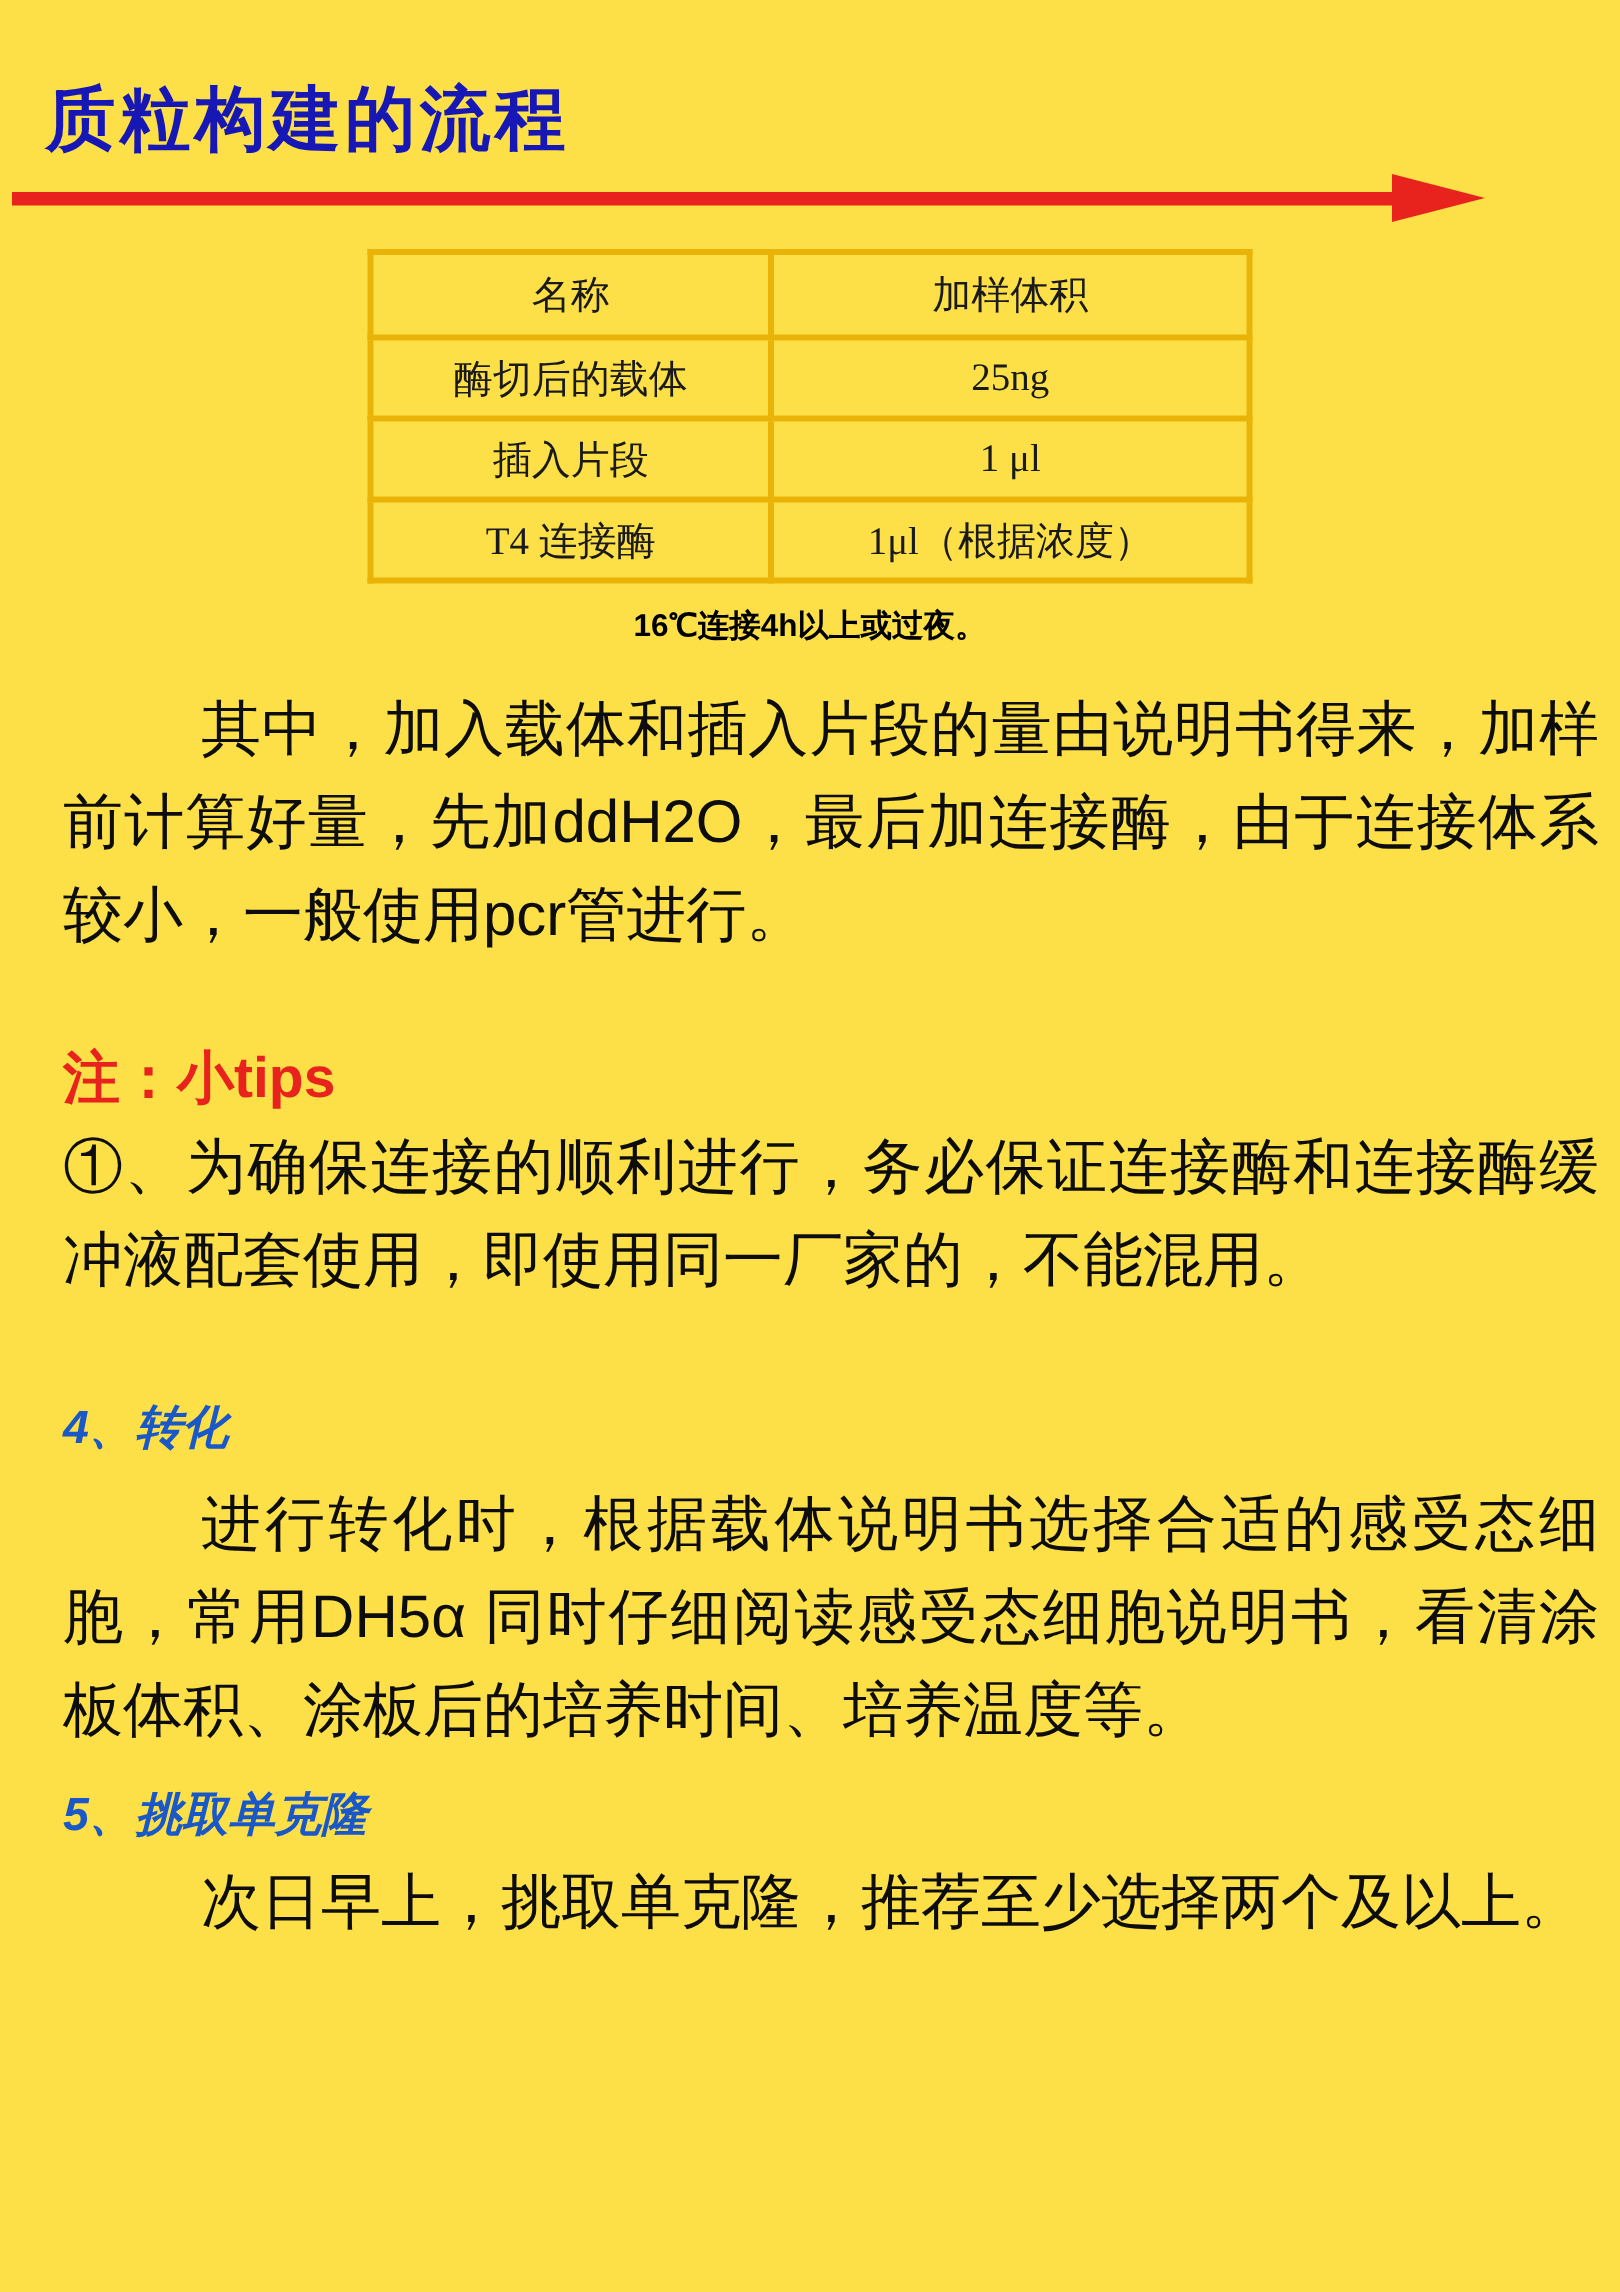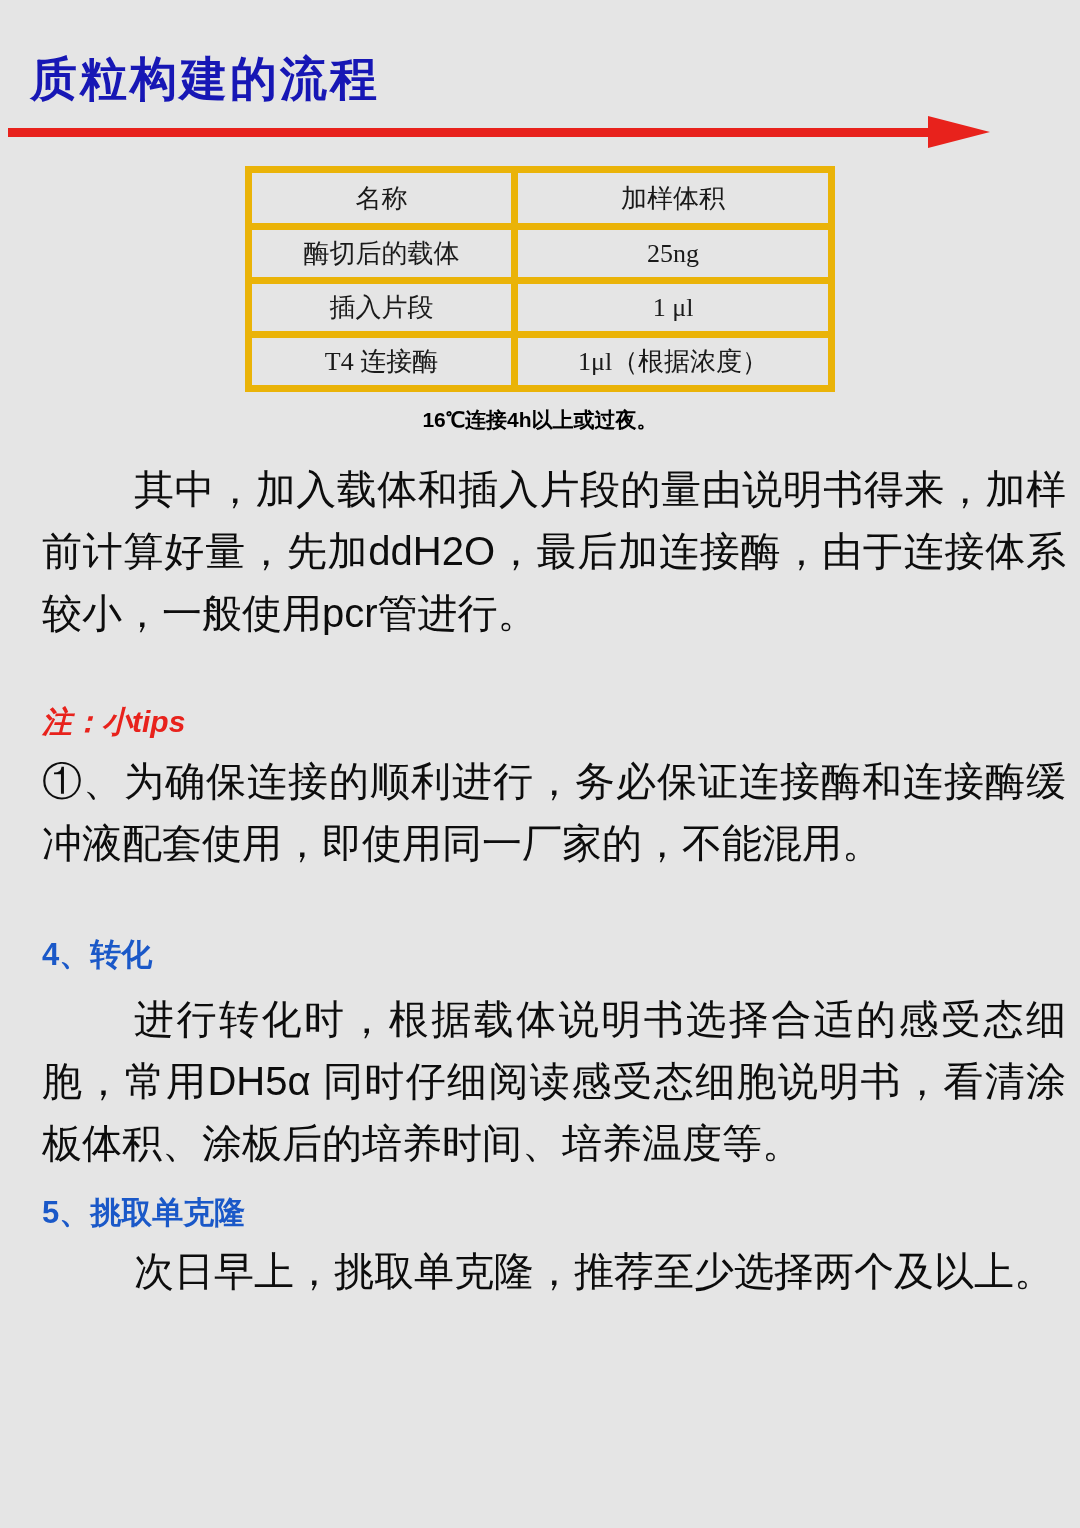--- a/index.html
+++ b/index.html
@@ -1,21 +1,21 @@
 <!DOCTYPE html>
 <html><head>
 <meta charset="utf-8">
 <style>
   * { margin: 0; padding: 0; box-sizing: border-box; }
   html, body { background: #ffffff; }
   .page {
     position: relative;
     width: 1080px;
     height: 1528px;
-    background: #e5e5e5;
+    background: #fde047;
     font-family: "Liberation Sans", sans-serif;
     overflow: hidden;
   }
   .title {
     margin: 52px 0 0 30px;
     font-size: 47px;
     font-weight: 800;
     letter-spacing: 3px;
     color: #1717b5;
     line-height: 1.15;
@@ -42,21 +42,21 @@
   }
   table.reagent {
     margin: 18px auto 0 auto;
     width: 590px;
     border-collapse: collapse;
     font-family: "Liberation Serif", serif;
     font-size: 26px;
     color: #1a1a1a;
   }
   table.reagent th, table.reagent td {
-    border: 7px solid #eab308;
+    border: 4px solid #eab308;
     text-align: center;
     vertical-align: middle;
     height: 54px;
     font-weight: 400;
     padding: 0 8px;
   }
   table.reagent th { height: 57px; }
   .caption {
     margin-top: 14px;
     text-align: center;
@@ -71,31 +71,31 @@
     font-size: 40px;
     font-weight: 400;
     color: #0d0d0d;
     line-height: 62px;
     text-align: justify;
   }
   p.indent { text-indent: 2.3em; }
   .p-intro { margin-top: 24px; }
   .tips-heading {
     margin-top: 50px;
-    font-size: 30px;
+    font-size: 38px;
     font-weight: 700;
     color: #e8221c;
     line-height: 56px;
-    font-style: italic;
   }
   .section-heading {
     font-size: 31px;
     font-weight: 700;
     color: #1a58c8;
     line-height: 46px;
+    font-style: italic;
   }
   .s4-heading { margin-top: 58px; }
   .s4-body { margin-top: 10px; }
   .s5-heading { margin-top: 16px; }
   .s5-body { margin-top: 4px; }
 </style>
 </head>
 <body>
 
 <div class="page">

